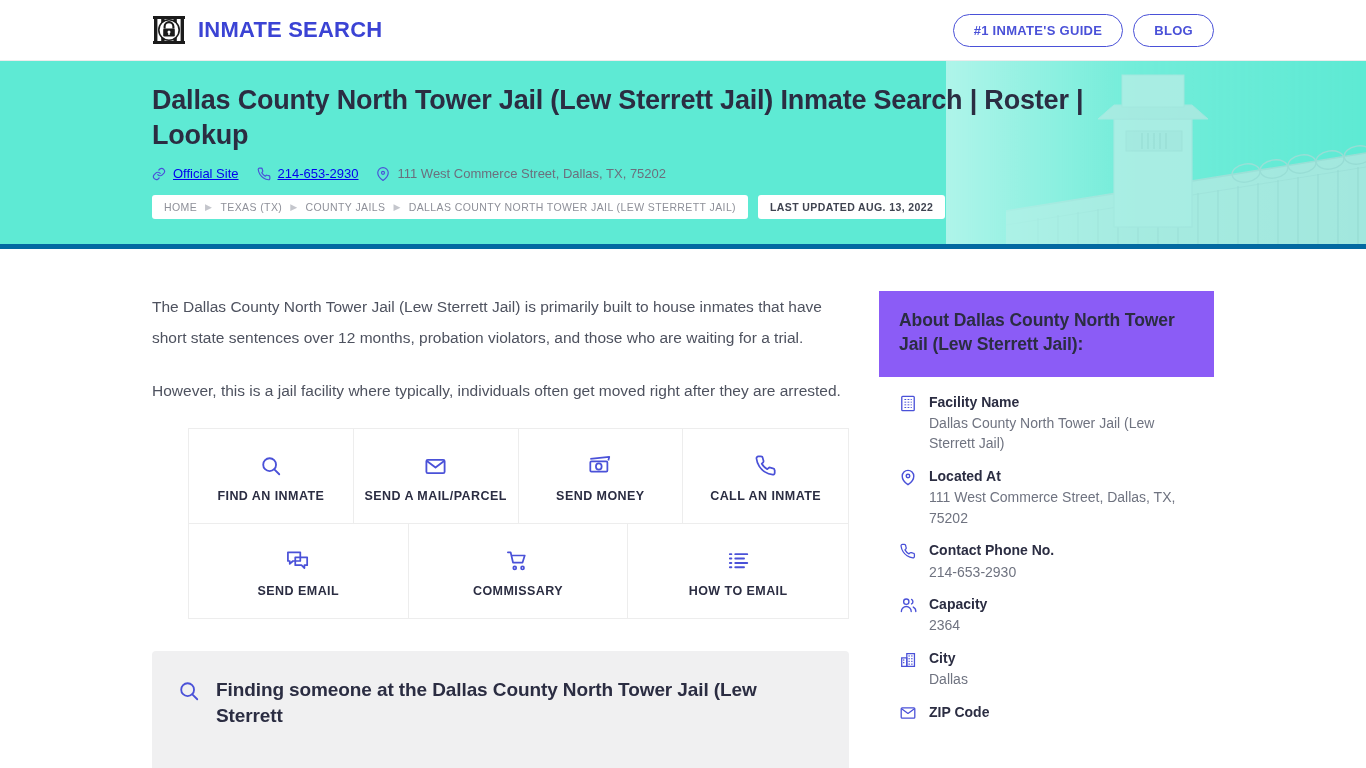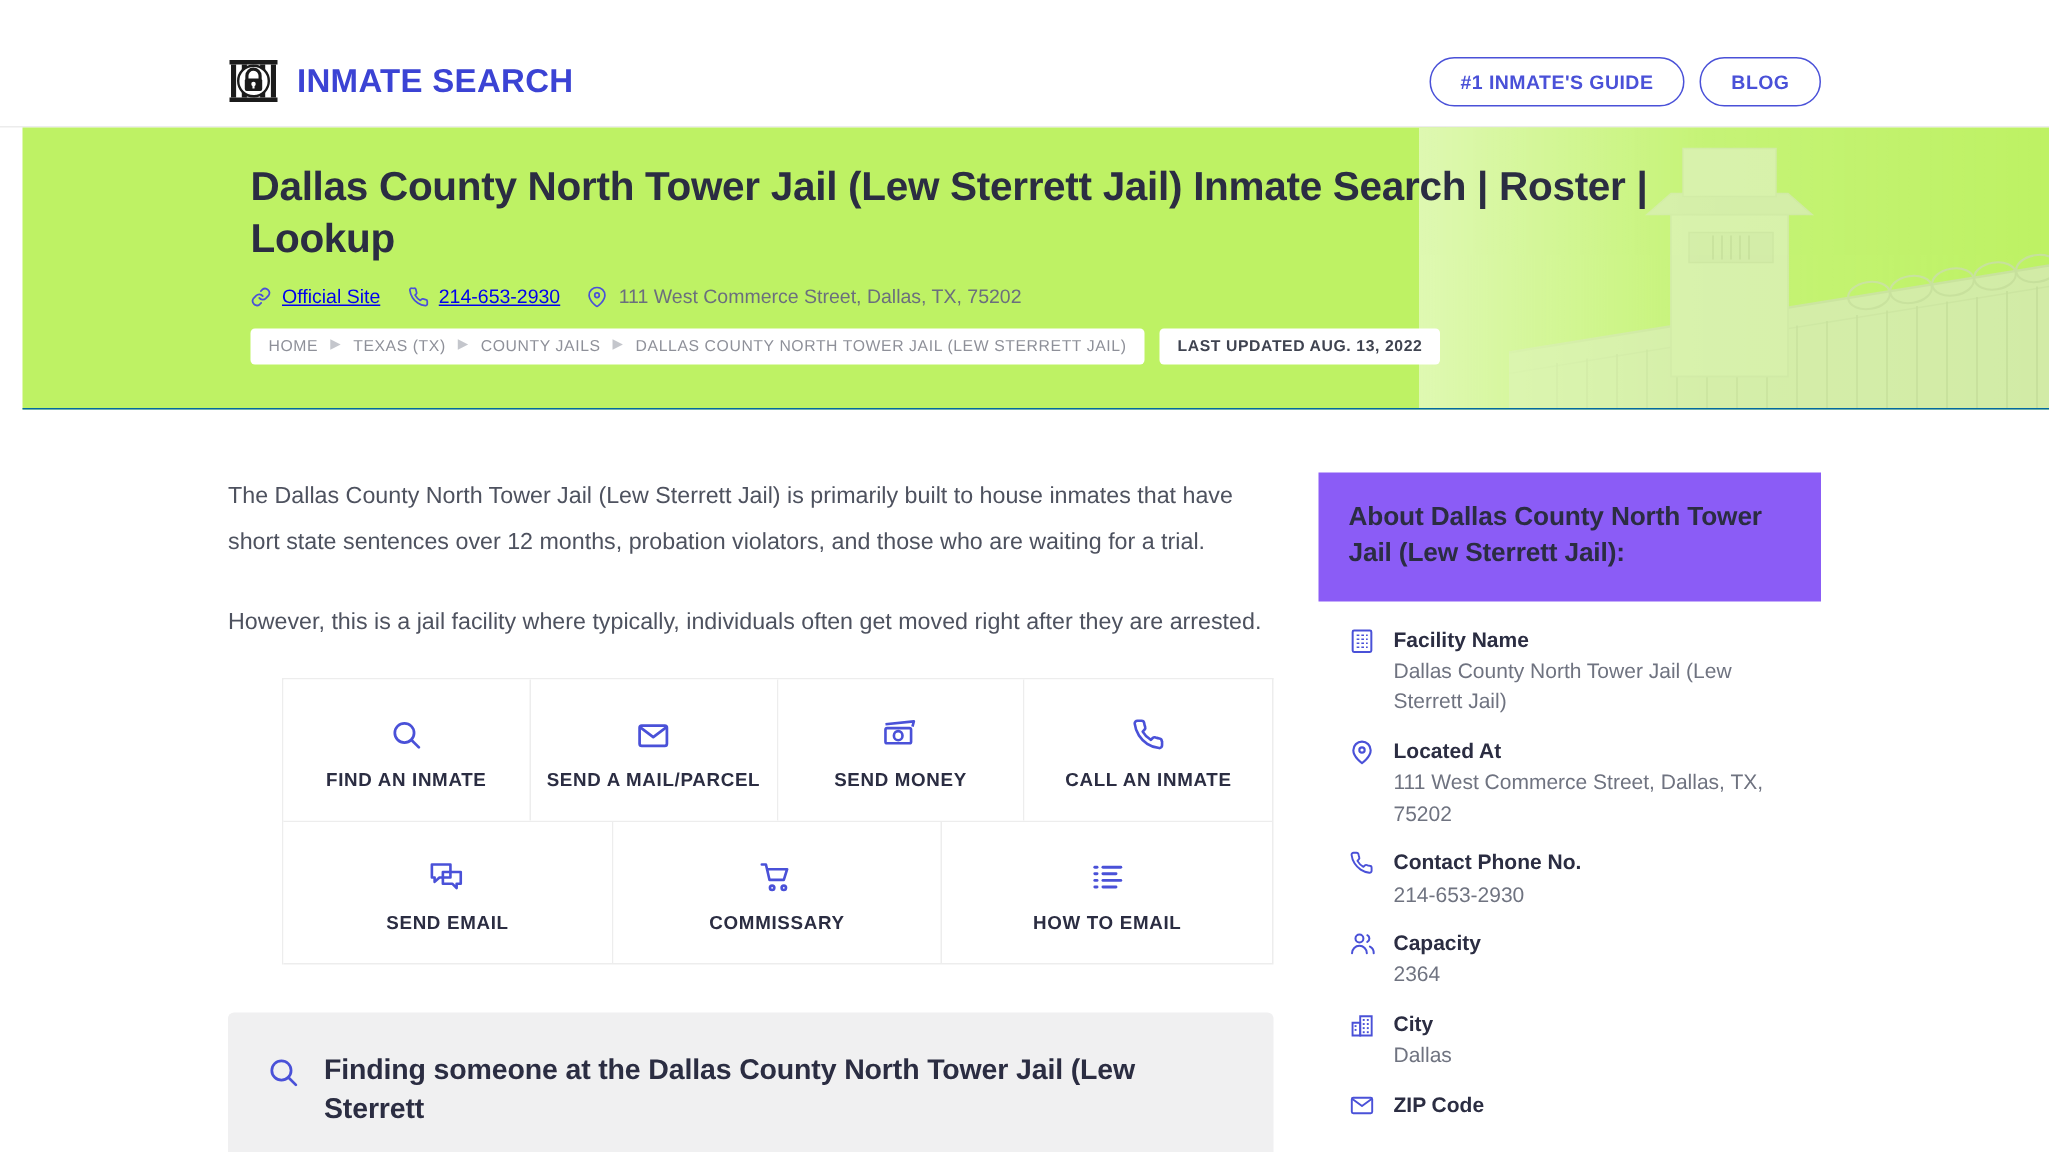--- a/index.html
+++ b/index.html
@@ -14,21 +14,20 @@
 
   
   .topnav {
     height: 61px;
     background: #ffffff;
     border-bottom: 1px solid #ececec;
     display: flex;
     align-items: center;
     padding: 0 152px 0 152px;
     position: relative;
-    margin-top: 24px;
   }
   .brand {
     display: flex;
     align-items: center;
     gap: 12px;
     text-decoration: none;
   }
   .brand-mark {
     width: 34px; height: 32px;
     flex: 0 0 auto;
@@ -57,25 +56,24 @@
     padding: 9px 20px;
     line-height: 1;
     cursor: pointer;
     white-space: nowrap;
     font-family: "Liberation Sans", sans-serif;
   }
 
   
   .hero {
     position: relative;
-    background: #bef264;
-    border-bottom: 1px solid #0369a1;
+    background: #5eead4;
+    border-bottom: 5px solid #0369a1;
     height: 188px;
     overflow: hidden;
-    margin-left: 15px;
   }
   .hero-art {
     position: absolute;
     right: 0; top: 0;
     width: 420px; height: 188px;
     opacity: 0.5;
     pointer-events: none;
   }
   .hero-inner {
     position: relative;
@@ -110,20 +108,21 @@
     margin-top: 14px;
     display: flex;
     align-items: stretch;
     gap: 10px;
   }
   .crumbs {
     background: #fff;
     border-radius: 3px;
     padding: 6px 12px;
     display: flex;
+    align-items: center;
     gap: 8px;
     font-size: 10.5px;
     letter-spacing: 0.4px;
     color: #8e9099;
   }
   .crumbs a {
     color: #8e9099;
     text-decoration: none;
     white-space: nowrap;
     text-transform: uppercase;

